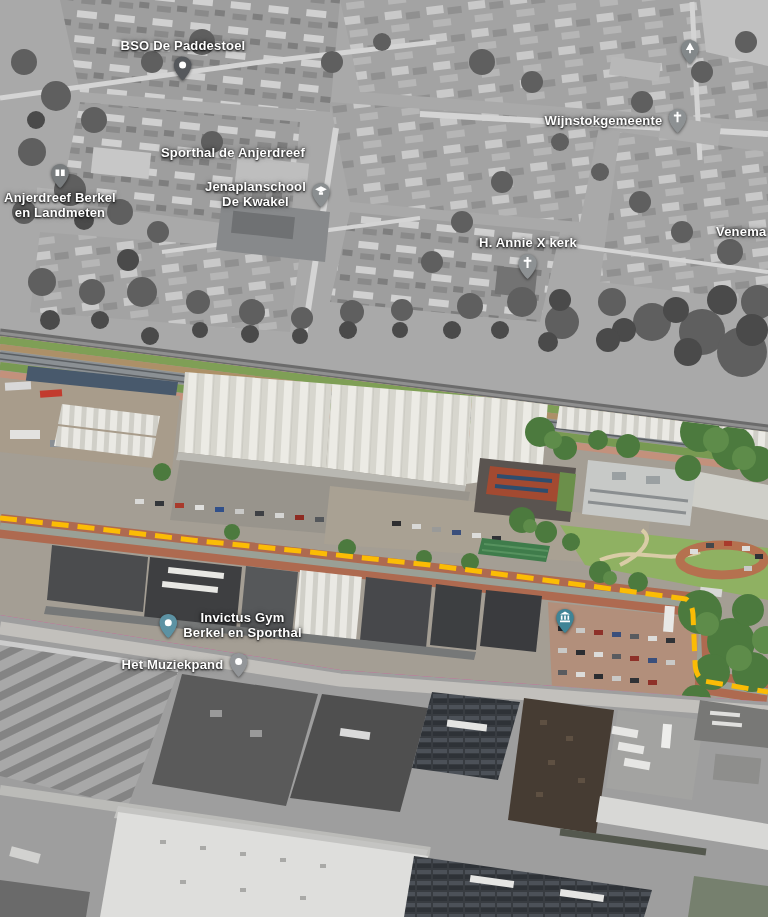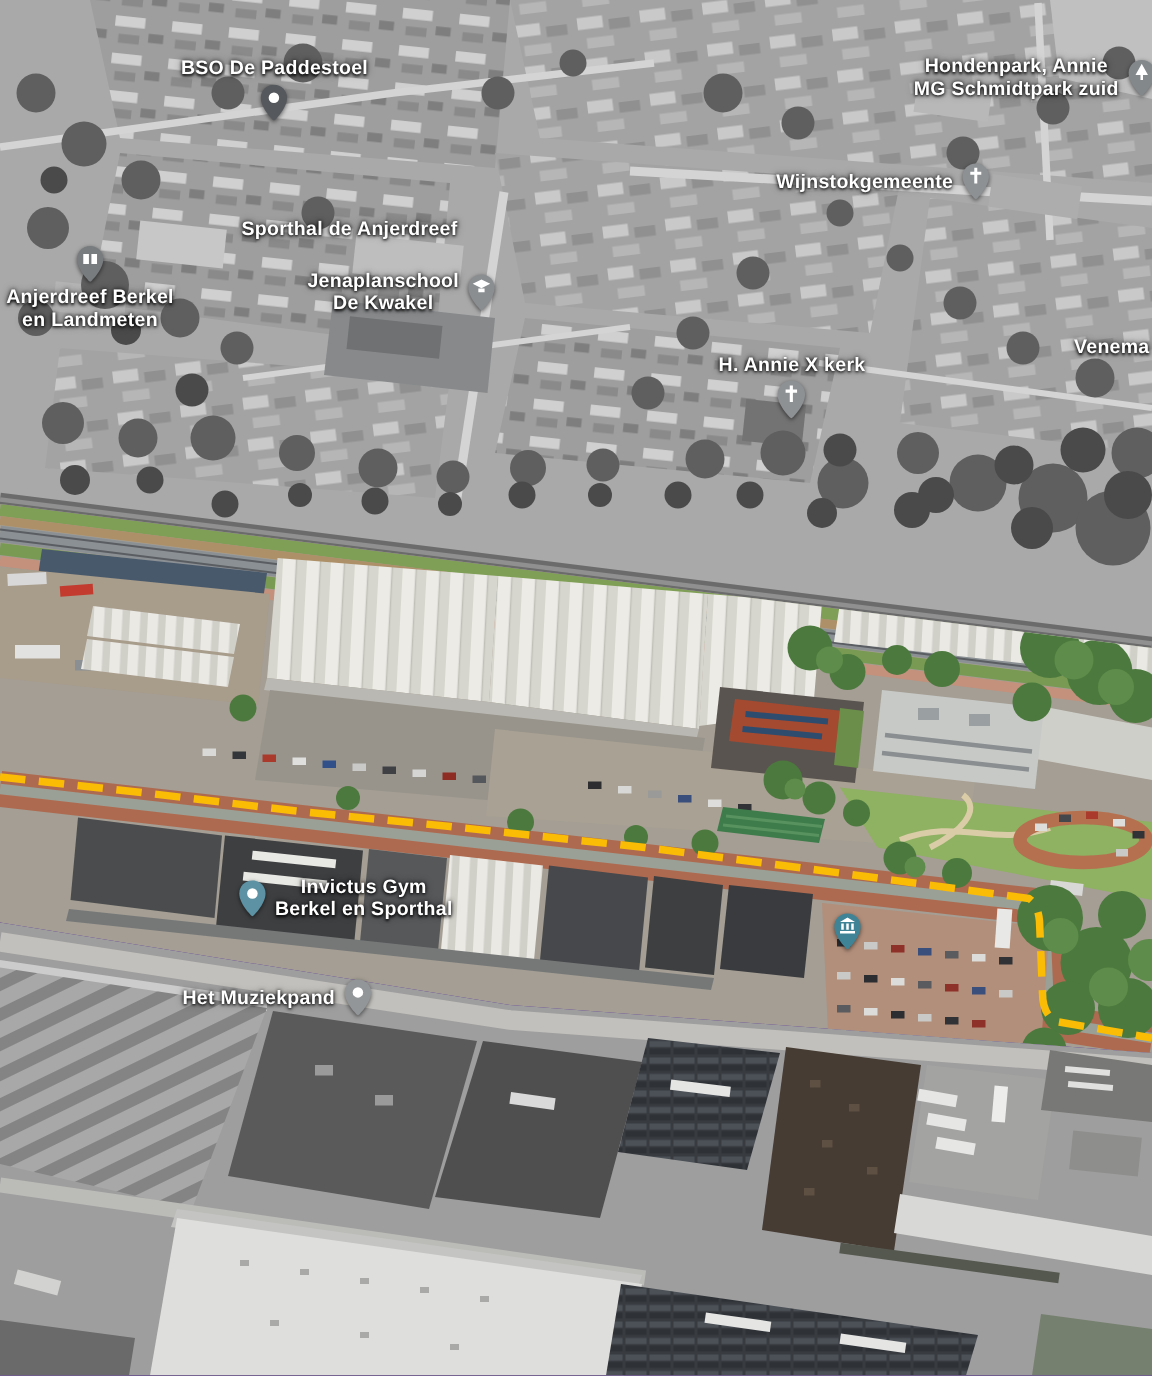--- a/index.html
+++ b/index.html
@@ -1,16 +1,16 @@
 <!DOCTYPE html>
 <html><head>
 <meta charset="utf-8">
 <style>
   html,body{margin:0;padding:0;background:#888;}
-  #stage{position:relative;width:768px;height:917px;overflow:hidden;background:#4c1d95;
+  #stage{position:relative;width:768px;height:917px;overflow:hidden;background:#ec4899;
          font-family:"Liberation Sans",sans-serif;}
   #scene{position:absolute;left:0;top:0;}
   .poi{position:absolute;display:flex;align-items:center;gap:5px;
        transform:translate(-50%,-50%);color:#fff;font-weight:bold;font-size:13px;
        line-height:1.15;text-align:center;white-space:nowrap;letter-spacing:.2px;
        text-shadow:0 1px 2px rgba(0,0,0,.9),0 0 3px rgba(0,0,0,.75),0 0 6px rgba(0,0,0,.4);
        cursor:pointer;z-index:5;}
   .poi.col{flex-direction:column;gap:2px;}
   .poi.anchor-left{transform:translate(0,-50%);}
   .pin{filter:drop-shadow(0 1px 1.5px rgba(0,0,0,.55));flex:0 0 auto;}
@@ -361,31 +361,27 @@
 
 <div class="poi col" style="left:183px;top:60px">
   <div>BSO De Paddestoel</div>
   <svg class="pin" width="20" height="26" viewBox="0 0 24 31">
     <path d="M12 1C6 1 1.5 5.6 1.5 11.4c0 7.8 8.1 16.2 9.8 17.9a1 1 0 0 0 1.4 0c1.7-1.7 9.8-10.1 9.8-17.9C22.5 5.6 18 1 12 1Z" fill="#55585C"></path>
     <circle cx="12" cy="11.4" r="4.2" fill="#fff"></circle>
   </svg>
 </div>
 
 <div class="poi" style="left:690px;top:52px">
-  <div>
-    <div>Hondenpark, Annie</div>
-    <div>MG Schmidtpark zuid</div>
-  </div>
   <svg class="pin" width="20" height="26" viewBox="0 0 24 31">
     <path d="M12 1C6 1 1.5 5.6 1.5 11.4c0 7.8 8.1 16.2 9.8 17.9a1 1 0 0 0 1.4 0c1.7-1.7 9.8-10.1 9.8-17.9C22.5 5.6 18 1 12 1Z" fill="#83888A"></path>
     <path d="M12 4l5 9H7Z M11 12h2v5h-2Z" fill="#fff"></path>
   </svg>
 </div>
 
-<div class="poi" style="left:589px;top:121px">
+<div class="poi" style="left:616px;top:121px">
   <div>Wijnstokgemeente</div>
   <svg class="pin" width="20" height="26" viewBox="0 0 24 31">
     <path d="M12 1C6 1 1.5 5.6 1.5 11.4c0 7.8 8.1 16.2 9.8 17.9a1 1 0 0 0 1.4 0c1.7-1.7 9.8-10.1 9.8-17.9C22.5 5.6 18 1 12 1Z" fill="#8D9193"></path>
     <path d="M10.8 4.5h2.4v3.2h3.2v2.4h-3.2v7h-2.4v-7H7.6V7.7h3.2Z" fill="#fff"></path>
   </svg>
 </div>
 
 <div class="poi" style="left:233px;top:153px">
   <div>Sporthal de Anjerdreef</div>
 </div>
@@ -417,21 +413,21 @@
   <svg class="pin" width="21" height="27" viewBox="0 0 24 31">
     <path d="M12 1C6 1 1.5 5.6 1.5 11.4c0 7.8 8.1 16.2 9.8 17.9a1 1 0 0 0 1.4 0c1.7-1.7 9.8-10.1 9.8-17.9C22.5 5.6 18 1 12 1Z" fill="#8D9193"></path>
     <path d="M10.8 4.5h2.4v3.2h3.2v2.4h-3.2v7h-2.4v-7H7.6V7.7h3.2Z" fill="#fff"></path>
   </svg>
 </div>
 
 <div class="poi anchor-left" style="left:716px;top:232px">
   <div>Venema &amp;</div>
 </div>
 
-<div class="poi" style="left:230px;top:599px">
+<div class="poi" style="left:230px;top:626px">
   <svg class="pin" width="20" height="26" viewBox="0 0 24 31">
     <path d="M12 1C6 1 1.5 5.6 1.5 11.4c0 7.8 8.1 16.2 9.8 17.9a1 1 0 0 0 1.4 0c1.7-1.7 9.8-10.1 9.8-17.9C22.5 5.6 18 1 12 1Z" fill="#5C92A3"></path>
     <circle cx="12" cy="11.4" r="4.2" fill="#fff"></circle>
   </svg>
   <div>
     <div>Invictus Gym</div>
     <div>Berkel en Sporthal</div>
   </div>
 </div>
 

